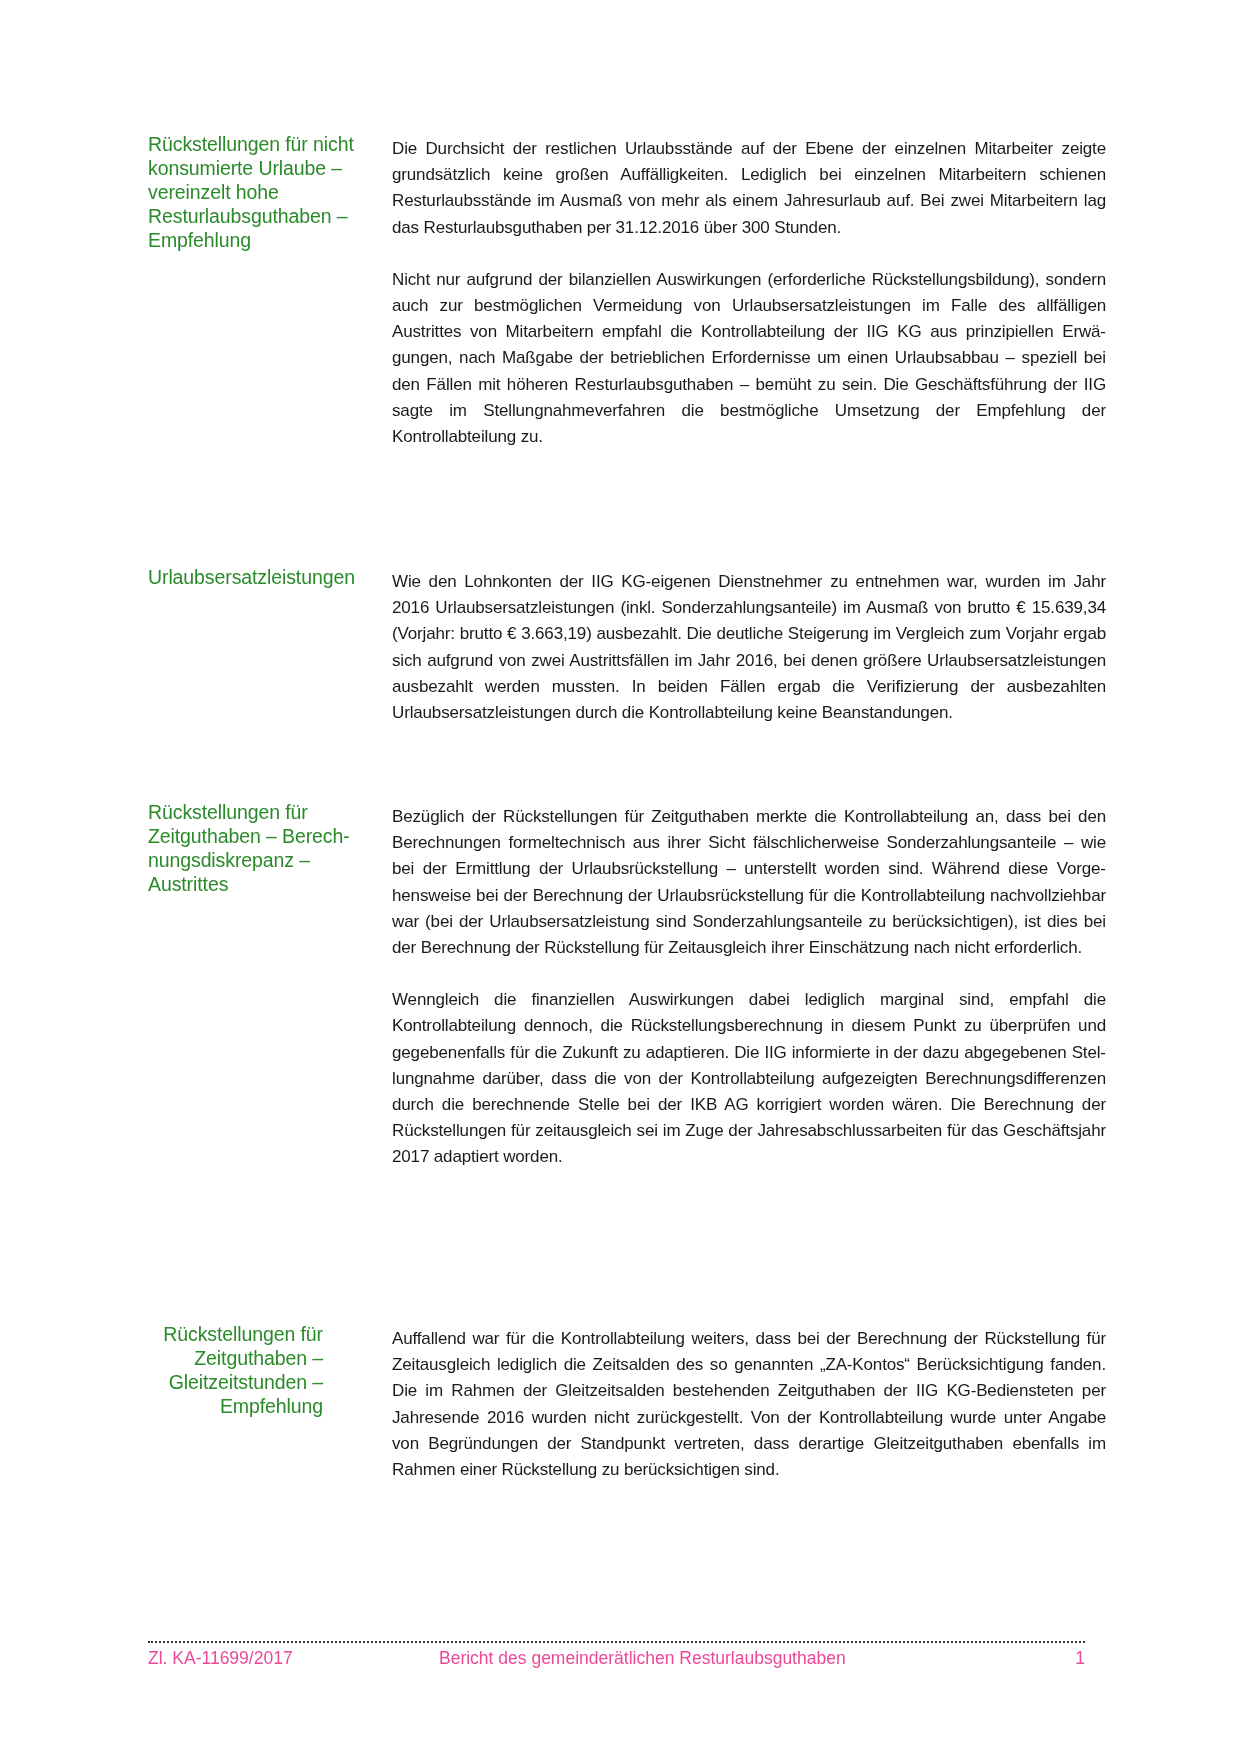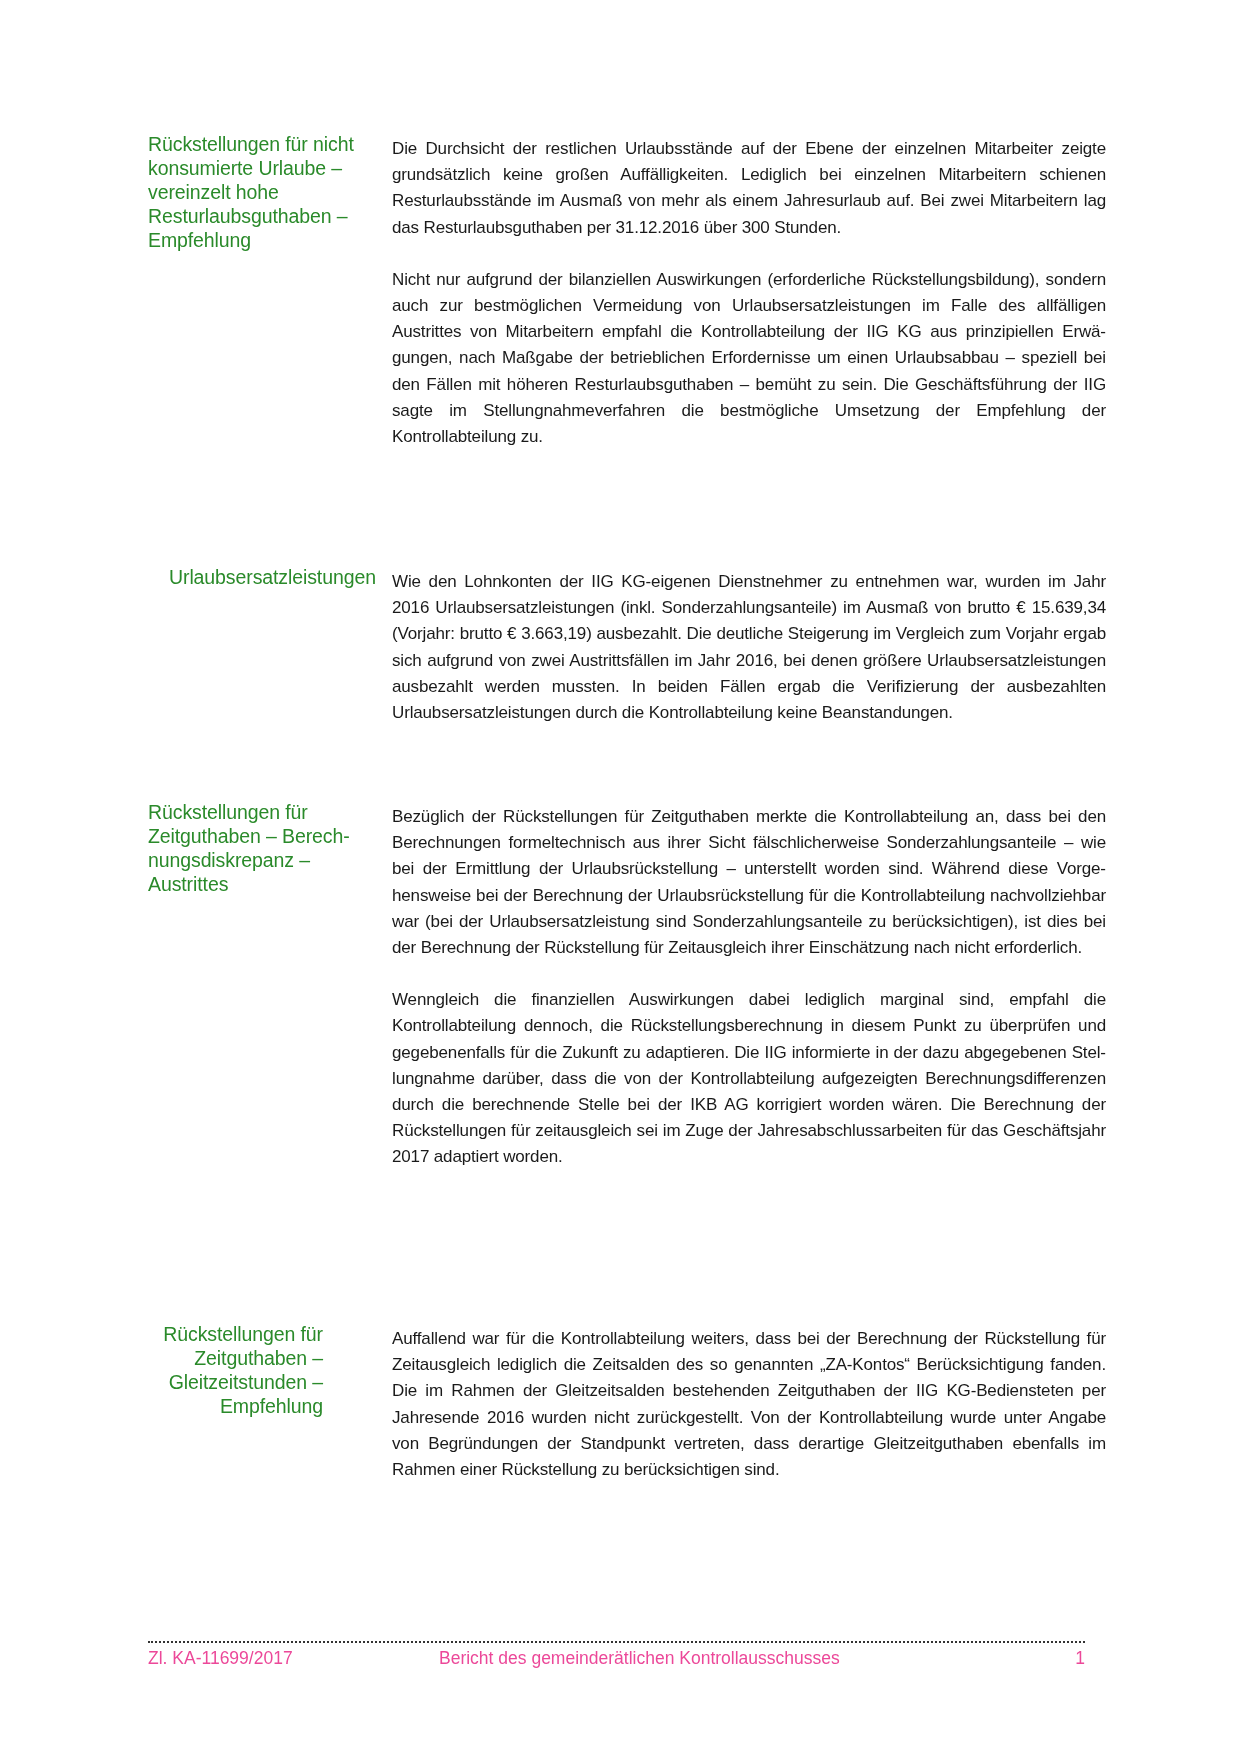--- a/index.html
+++ b/index.html
@@ -80,21 +80,21 @@
 
   <div class="row" style="top:132px;">
     <div class="margin-note" style="width: 225px; color: rgb(42, 138, 42);">Rückstellungen für nicht konsumierte Urlaube – vereinzelt hohe Resturlaubsguthaben – Empfehlung</div>
     <div class="body-col">
       <p class="para" style="color: rgb(26, 26, 26);">Die Durchsicht der restlichen Urlaubsstände auf der Ebene der einzel­nen Mitarbeiter zeigte grundsätzlich keine großen Auffälligkeiten. Le­diglich bei einzelnen Mitarbeitern schienen Resturlaubsstände im Aus­maß von mehr als einem Jahresurlaub auf. Bei zwei Mitarbeitern lag das Resturlaubsguthaben per 31.12.2016 über 300 Stunden.</p>
       <p class="para" style="color: rgb(26, 26, 26);">Nicht nur aufgrund der bilanziellen Auswirkungen (erforderliche Rück­stellungsbildung), sondern auch zur bestmöglichen Vermeidung von Urlaubsersatzleistungen im Falle des allfälligen Austrittes von Mitarbei­tern empfahl die Kontrollabteilung der IIG KG aus prinzipiellen Erwä­gungen, nach Maßgabe der betrieblichen Erfordernisse um einen Urlaubsabbau – speziell bei den Fällen mit höheren Resturlaubsgutha­ben – bemüht zu sein. Die Geschäftsführung der IIG sagte im Stellung­nahmeverfahren die bestmögliche Umsetzung der Empfehlung der Kontrollabteilung zu.</p>
     </div>
   </div>
 
   <div class="row" style="top:565px;">
-    <div class="margin-note" style="color: rgb(42, 138, 42); margin-left: 21px;">Urlaubsersatzleistungen</div>
+    <div class="margin-note" style="color: rgb(42, 138, 42);">Urlaubsersatzleistungen</div>
     <div class="body-col">
       <p class="para" style="color: rgb(26, 26, 26);">Wie den Lohnkonten der IIG KG-eigenen Dienstnehmer zu entnehmen war, wurden im Jahr 2016 Urlaubsersatzleistungen (inkl. Sonderzah­lungsanteile) im Ausmaß von brutto € 15.639,34 (Vorjahr: brutto € 3.663,19) ausbezahlt. Die deutliche Steigerung im Vergleich zum Vorjahr ergab sich aufgrund von zwei Austrittsfällen im Jahr 2016, bei denen größere Urlaubsersatzleistungen ausbezahlt werden mussten. In beiden Fällen ergab die Verifizierung der ausbezahlten Urlaubser­satzleistungen durch die Kontrollabteilung keine Beanstandungen.</p>
     </div>
   </div>
 
   <div class="row" style="top:800px;">
     <div class="margin-note" style="width: 225px; color: rgb(42, 138, 42);">Rückstellungen für Zeitguthaben – Berech­nungsdiskrepanz – Austrittes</div>
     <div class="body-col">
       <p class="para" style="color: rgb(26, 26, 26);">Bezüglich der Rückstellungen für Zeitguthaben merkte die Kontrollab­teilung an, dass bei den Berechnungen formeltechnisch aus ihrer Sicht fälschlicherweise Sonderzahlungsanteile – wie bei der Ermittlung der Urlaubsrückstellung – unterstellt worden sind. Während diese Vorge­hensweise bei der Berechnung der Urlaubsrückstellung für die Kon­trollabteilung nachvollziehbar war (bei der Urlaubsersatzleistung sind Sonderzahlungsanteile zu berücksichtigen), ist dies bei der Berech­nung der Rückstellung für Zeitausgleich ihrer Einschätzung nach nicht erforderlich.</p>
       <p class="para" style="color: rgb(26, 26, 26);">Wenngleich die finanziellen Auswirkungen dabei lediglich marginal sind, empfahl die Kontrollabteilung dennoch, die Rückstellungsberech­nung in diesem Punkt zu überprüfen und gegebenenfalls für die Zu­kunft zu adaptieren. Die IIG informierte in der dazu abgegebenen Stel­lungnahme darüber, dass die von der Kontrollabteilung aufgezeigten Berechnungsdifferenzen durch die berechnende Stelle bei der IKB AG korrigiert worden wären. Die Berechnung der Rückstellungen für zeit­ausgleich sei im Zuge der Jahresabschlussarbeiten für das Geschäfts­jahr 2017 adaptiert worden.</p>
@@ -104,17 +104,17 @@
   <div class="row" style="top:1322px;">
     <div class="margin-note" style="width: 175px; color: rgb(42, 138, 42); text-align: right;">Rückstellungen für Zeitguthaben – Gleitzeitstunden – Empfehlung</div>
     <div class="body-col">
       <p class="para" style="color: rgb(26, 26, 26);">Auffallend war für die Kontrollabteilung weiters, dass bei der Berech­nung der Rückstellung für Zeitausgleich lediglich die Zeitsalden des so genannten „ZA-Kontos“ Berücksichtigung fanden. Die im Rahmen der Gleitzeitsalden bestehenden Zeitguthaben der IIG KG-Bediensteten per Jahresende 2016 wurden nicht zurückgestellt. Von der Kontrollab­teilung wurde unter Angabe von Begründungen der Standpunkt vertre­ten, dass derartige Gleitzeitguthaben ebenfalls im Rahmen einer Rück­stellung zu berücksichtigen sind.</p>
     </div>
   </div>
 
   <div class="footer-rule"></div>
   <div class="footer">
     <span class="left">Zl. KA-11699/2017</span>
-    <span class="center">Bericht des gemeinderätlichen Kontrollausschusses</span>
+    <span class="center">Bericht des gemeinderätlichen Resturlaubsguthaben</span>
     <span class="right">1</span>
   </div>
 
 </div>
 
 </body></html>

